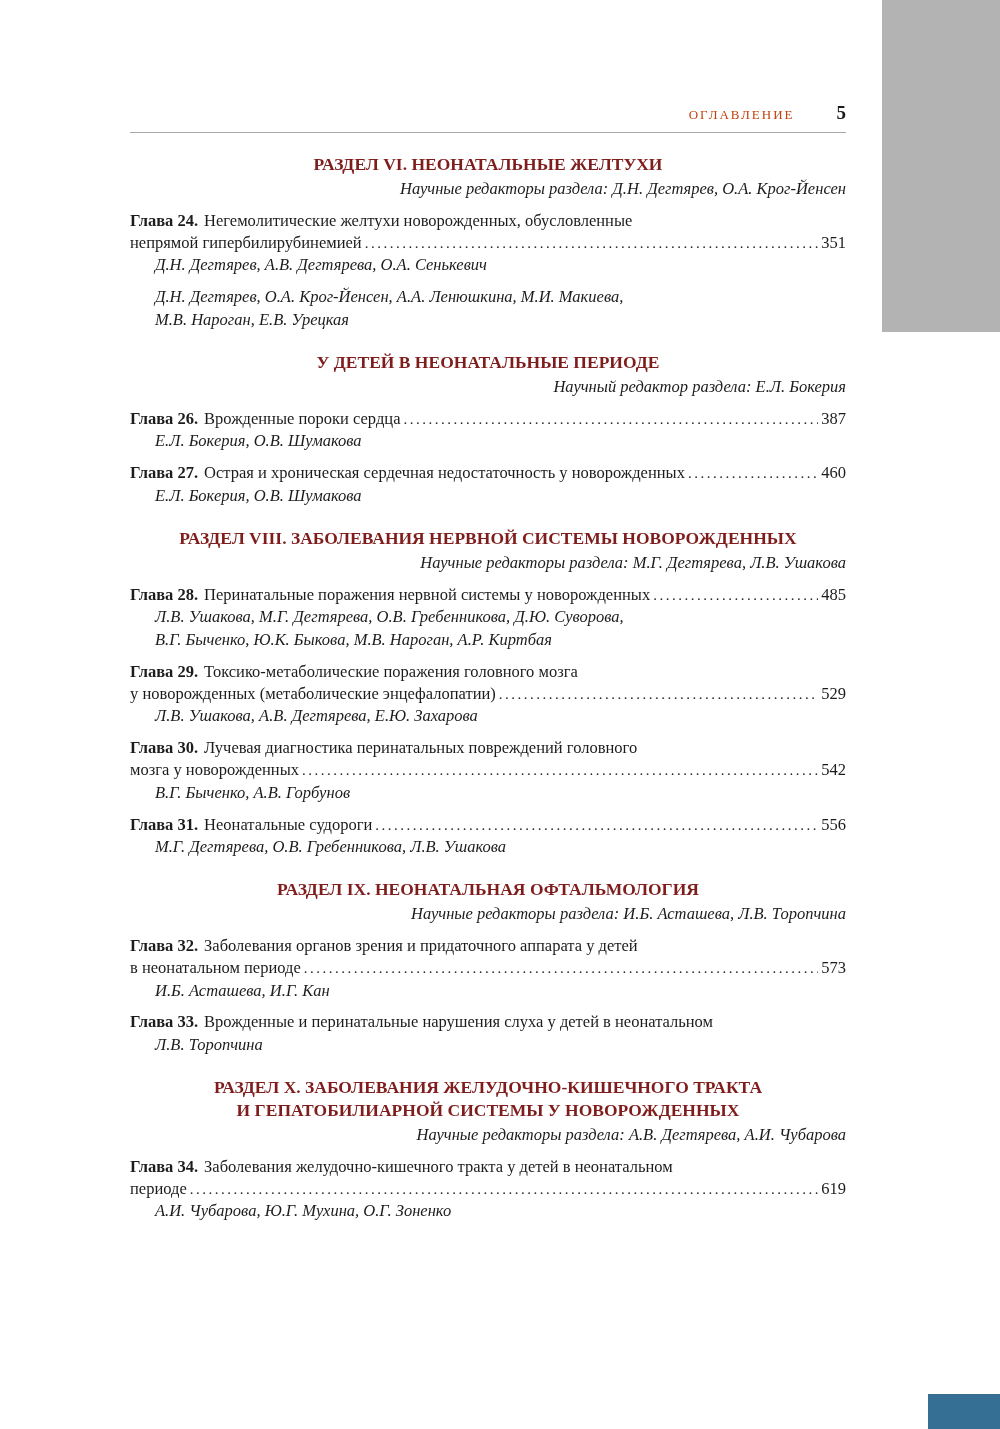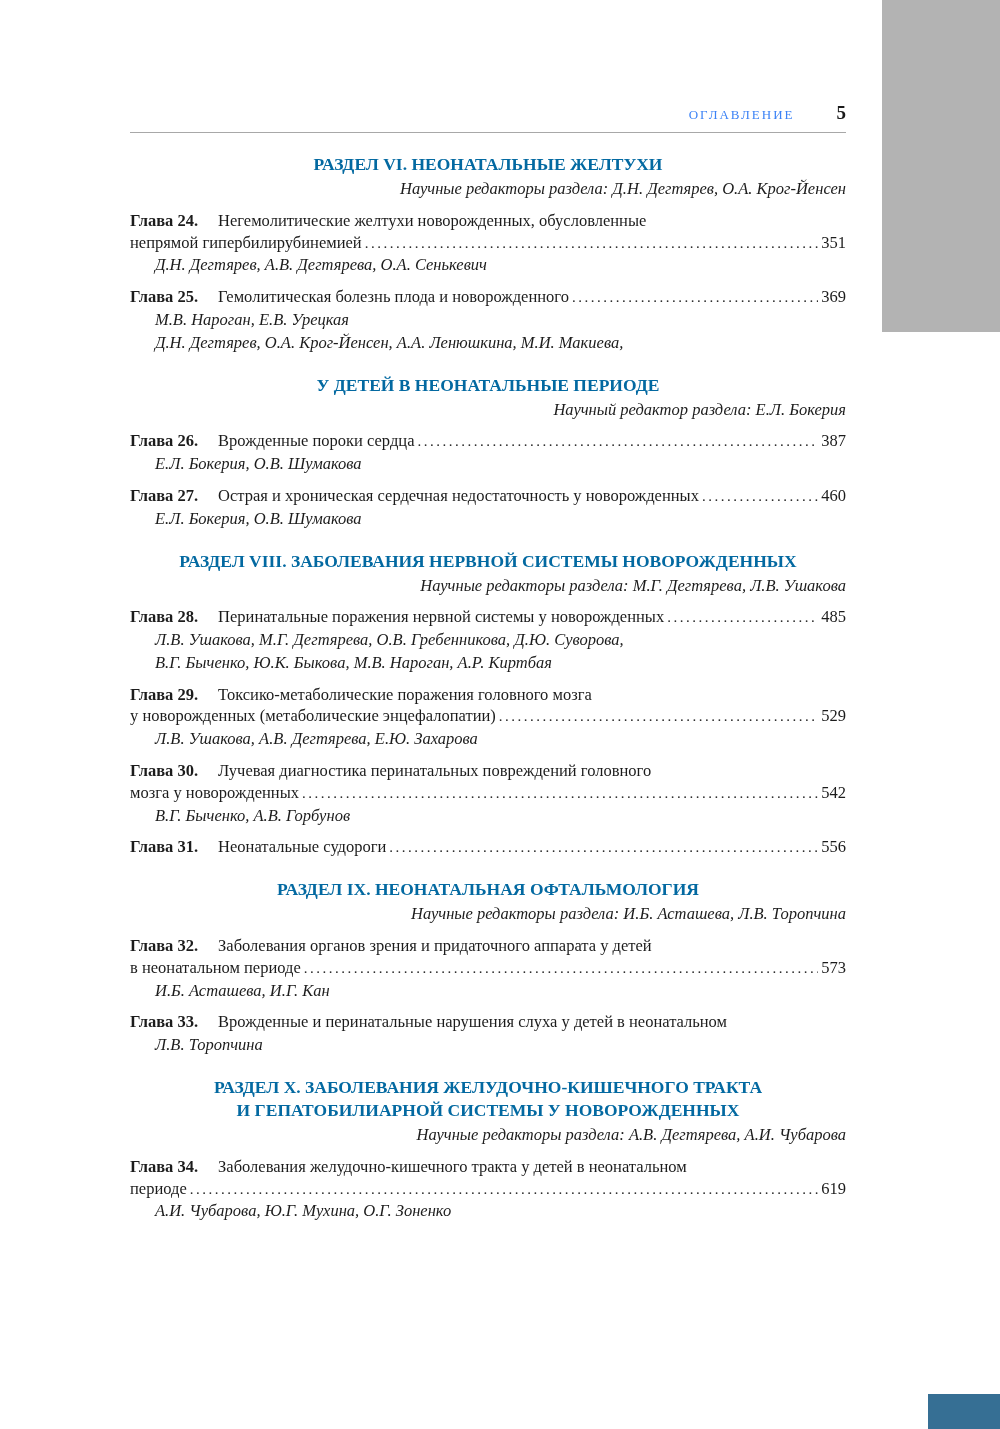--- a/index.html
+++ b/index.html
@@ -33,50 +33,50 @@
   .header-row {
     display: flex;
     justify-content: flex-end;
     align-items: baseline;
     padding-bottom: 8px;
     border-bottom: 1px solid #a8a8a8;
   }
   .running-title {
     font-size: 13px;
     letter-spacing: 2px;
-    color: #3b82f6;
+    color: #c2410c;
   }
   .page-no {
     font-size: 19px;
     font-weight: bold;
     margin-left: 42px;
     color: #1a1a1a;
   }
   .section { margin-top: 20px; }
   .section-title {
     text-align: center;
     font-weight: bold;
     font-size: 17.5px;
     line-height: 1.32;
-    color: #0369a1;
+    color: #7f1d1d;
   }
   .editors {
     font-style: italic;
     font-size: 16.5px;
     line-height: 1.32;
     margin-left: 25px;
     margin-top: 2px;
     text-align: right;
   }
   .chapter {
     margin-top: 10px;
     font-size: 16.5px;
     line-height: 1.32;
   }
-  .ch-label { font-weight: bold; padding-right: 20px; }
+  .ch-label { font-weight: bold; padding-right: 6px; }
   .dotline { display: flex; align-items: baseline; }
   .dotline .t { flex-shrink: 0; }
   .leader {
     flex: 1;
     overflow: hidden;
     white-space: nowrap;
     margin: 0 3px;
     color: #2a2a2a;
   }
   .leader::after {
@@ -112,27 +112,22 @@
       <div><span class="ch-label">Глава 24.</span><span>Негемолитические желтухи новорожденных, обусловленные</span></div>
       <div class="dotline">
         <span class="t">непрямой гипербилирубинемией</span>
         <span class="leader"></span>
         <span class="page-ref">351</span>
       </div>
       <div class="authors">Д.Н. Дегтярев, А.В. Дегтярева, О.А. Сенькевич</div>
     </div>
 
     <div class="chapter">
-      <div class="dotline">
-        <span class="t"><span class="ch-label">Глава 25.</span><span>Гемолитическая болезнь плода и новорожденного</span></span>
-        <span class="leader"></span>
-        <span class="page-ref">369</span>
-      </div>
+      <div class="authors">Д.Н. Дегтярев, О.А. Крог-Йенсен, А.А. Ленюшкина, М.И. Макиева,</div>
       <div class="authors">М.В. Нароган, Е.В. Урецкая</div>
-      <div class="authors">Д.Н. Дегтярев, О.А. Крог-Йенсен, А.А. Ленюшкина, М.И. Макиева,</div>
     </div>
   </div>
 
   <div class="section">
     <div class="section-title">У ДЕТЕЙ В НЕОНАТАЛЬНЫЕ ПЕРИОДЕ</div>
     <div class="editors">Научный редактор раздела: Е.Л. Бокерия</div>
 
     <div class="chapter">
       <div class="dotline">
         <span class="t"><span class="ch-label">Глава 26.</span><span>Врожденные пороки сердца</span></span>
@@ -185,20 +180,21 @@
       </div>
       <div class="authors">В.Г. Быченко, А.В. Горбунов</div>
     </div>
 
     <div class="chapter">
       <div class="dotline">
         <span class="t"><span class="ch-label">Глава 31.</span><span>Неонатальные судороги</span></span>
         <span class="leader"></span>
         <span class="page-ref">556</span>
       </div>
+      <div class="authors">М.Г. Дегтярева, О.В. Гребенникова, Л.В. Ушакова</div>
     </div>
   </div>
 
   <div class="section">
     <div class="section-title">РАЗДЕЛ IX. НЕОНАТАЛЬНАЯ ОФТАЛЬМОЛОГИЯ</div>
     <div class="editors">Научные редакторы раздела: И.Б. Асташева, Л.В. Торопчина</div>
 
     <div class="chapter">
       <div><span class="ch-label">Глава 32.</span><span>Заболевания органов зрения и придаточного аппарата у детей</span></div>
       <div class="dotline">

